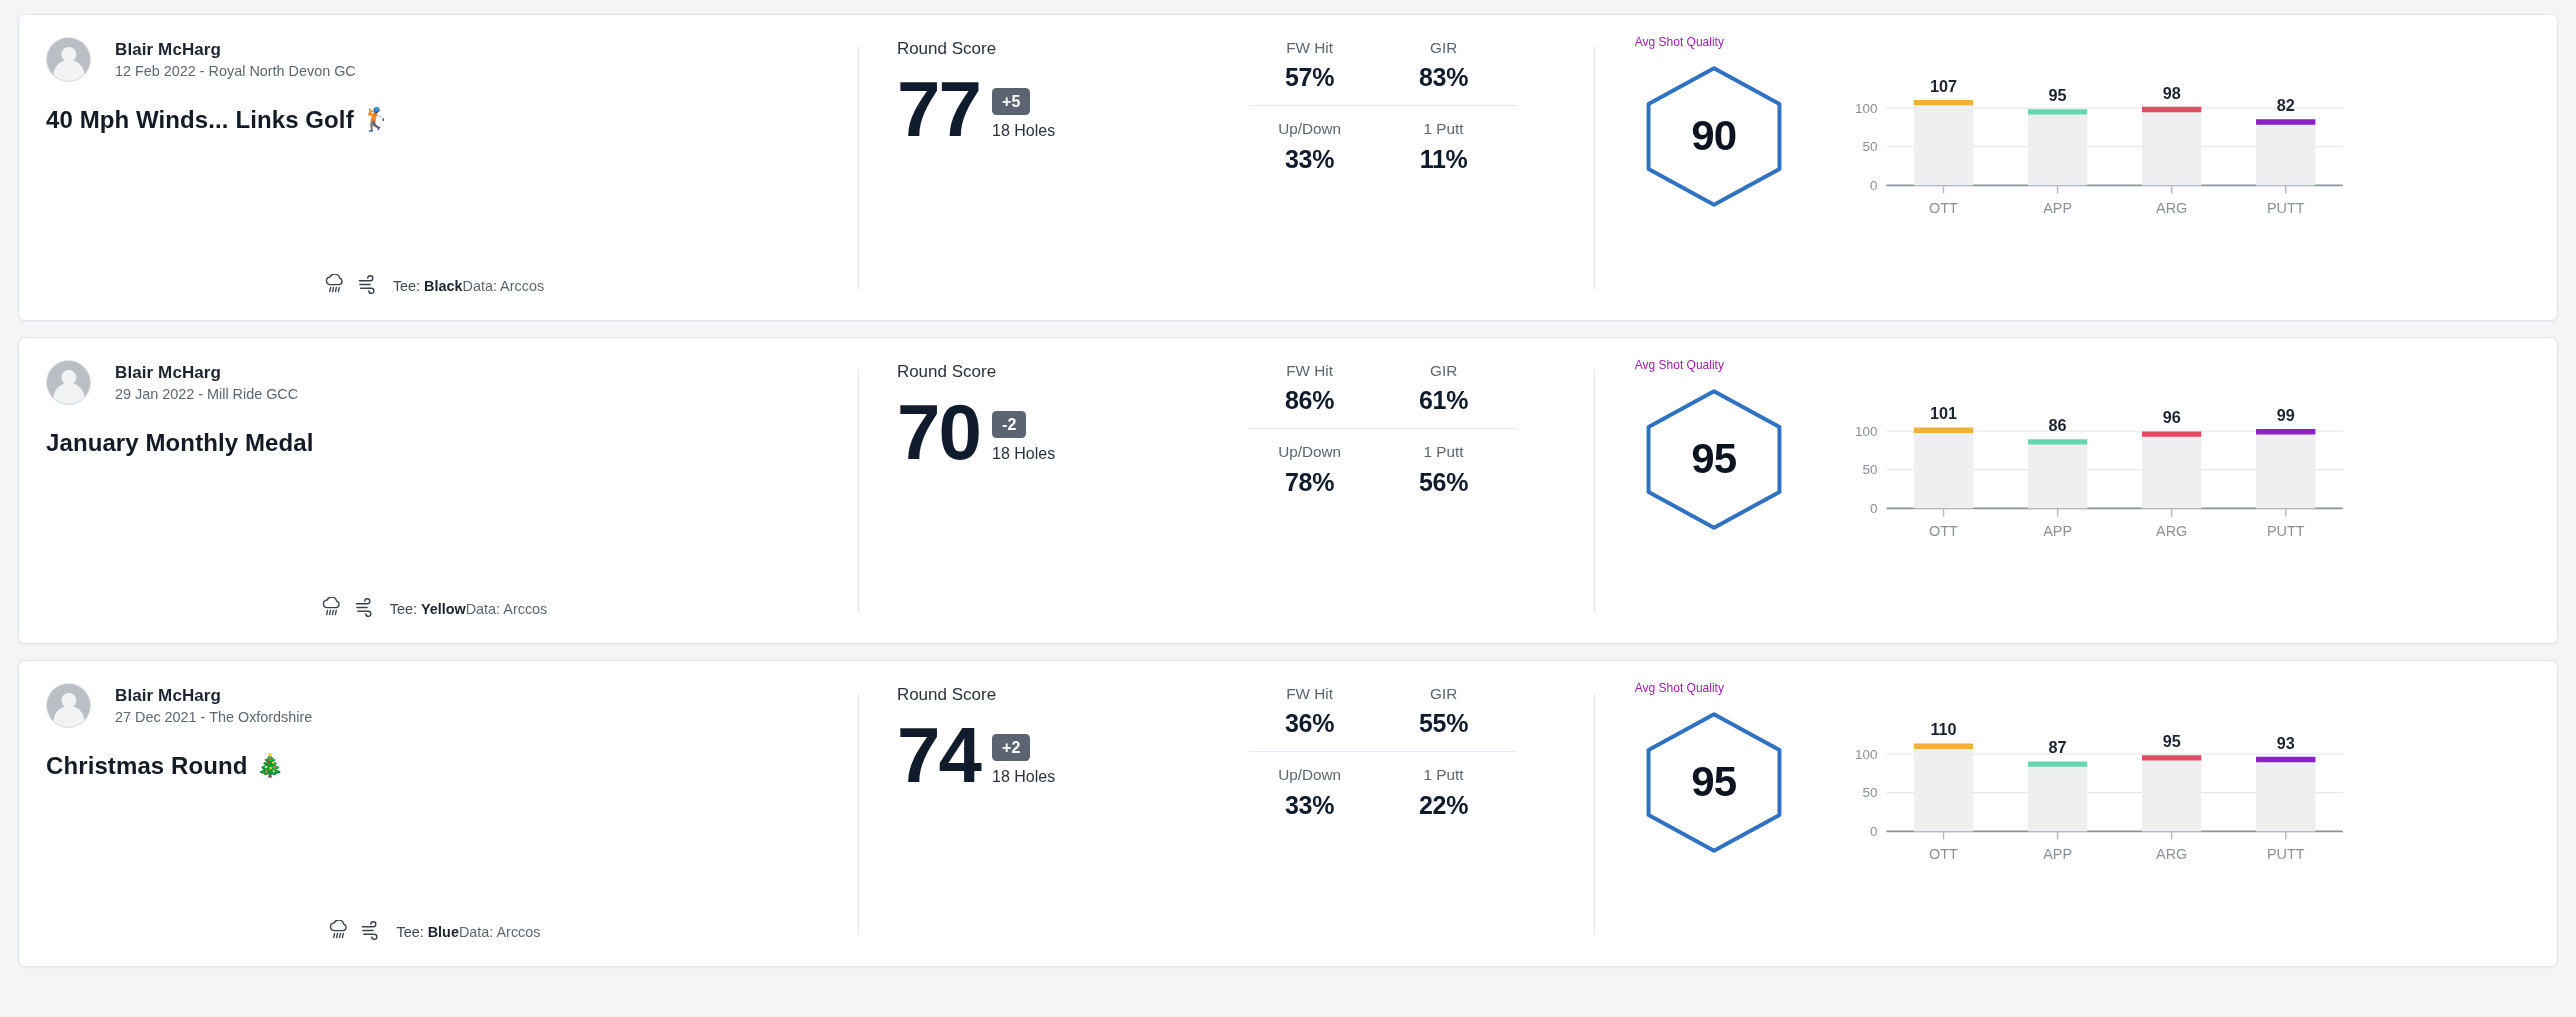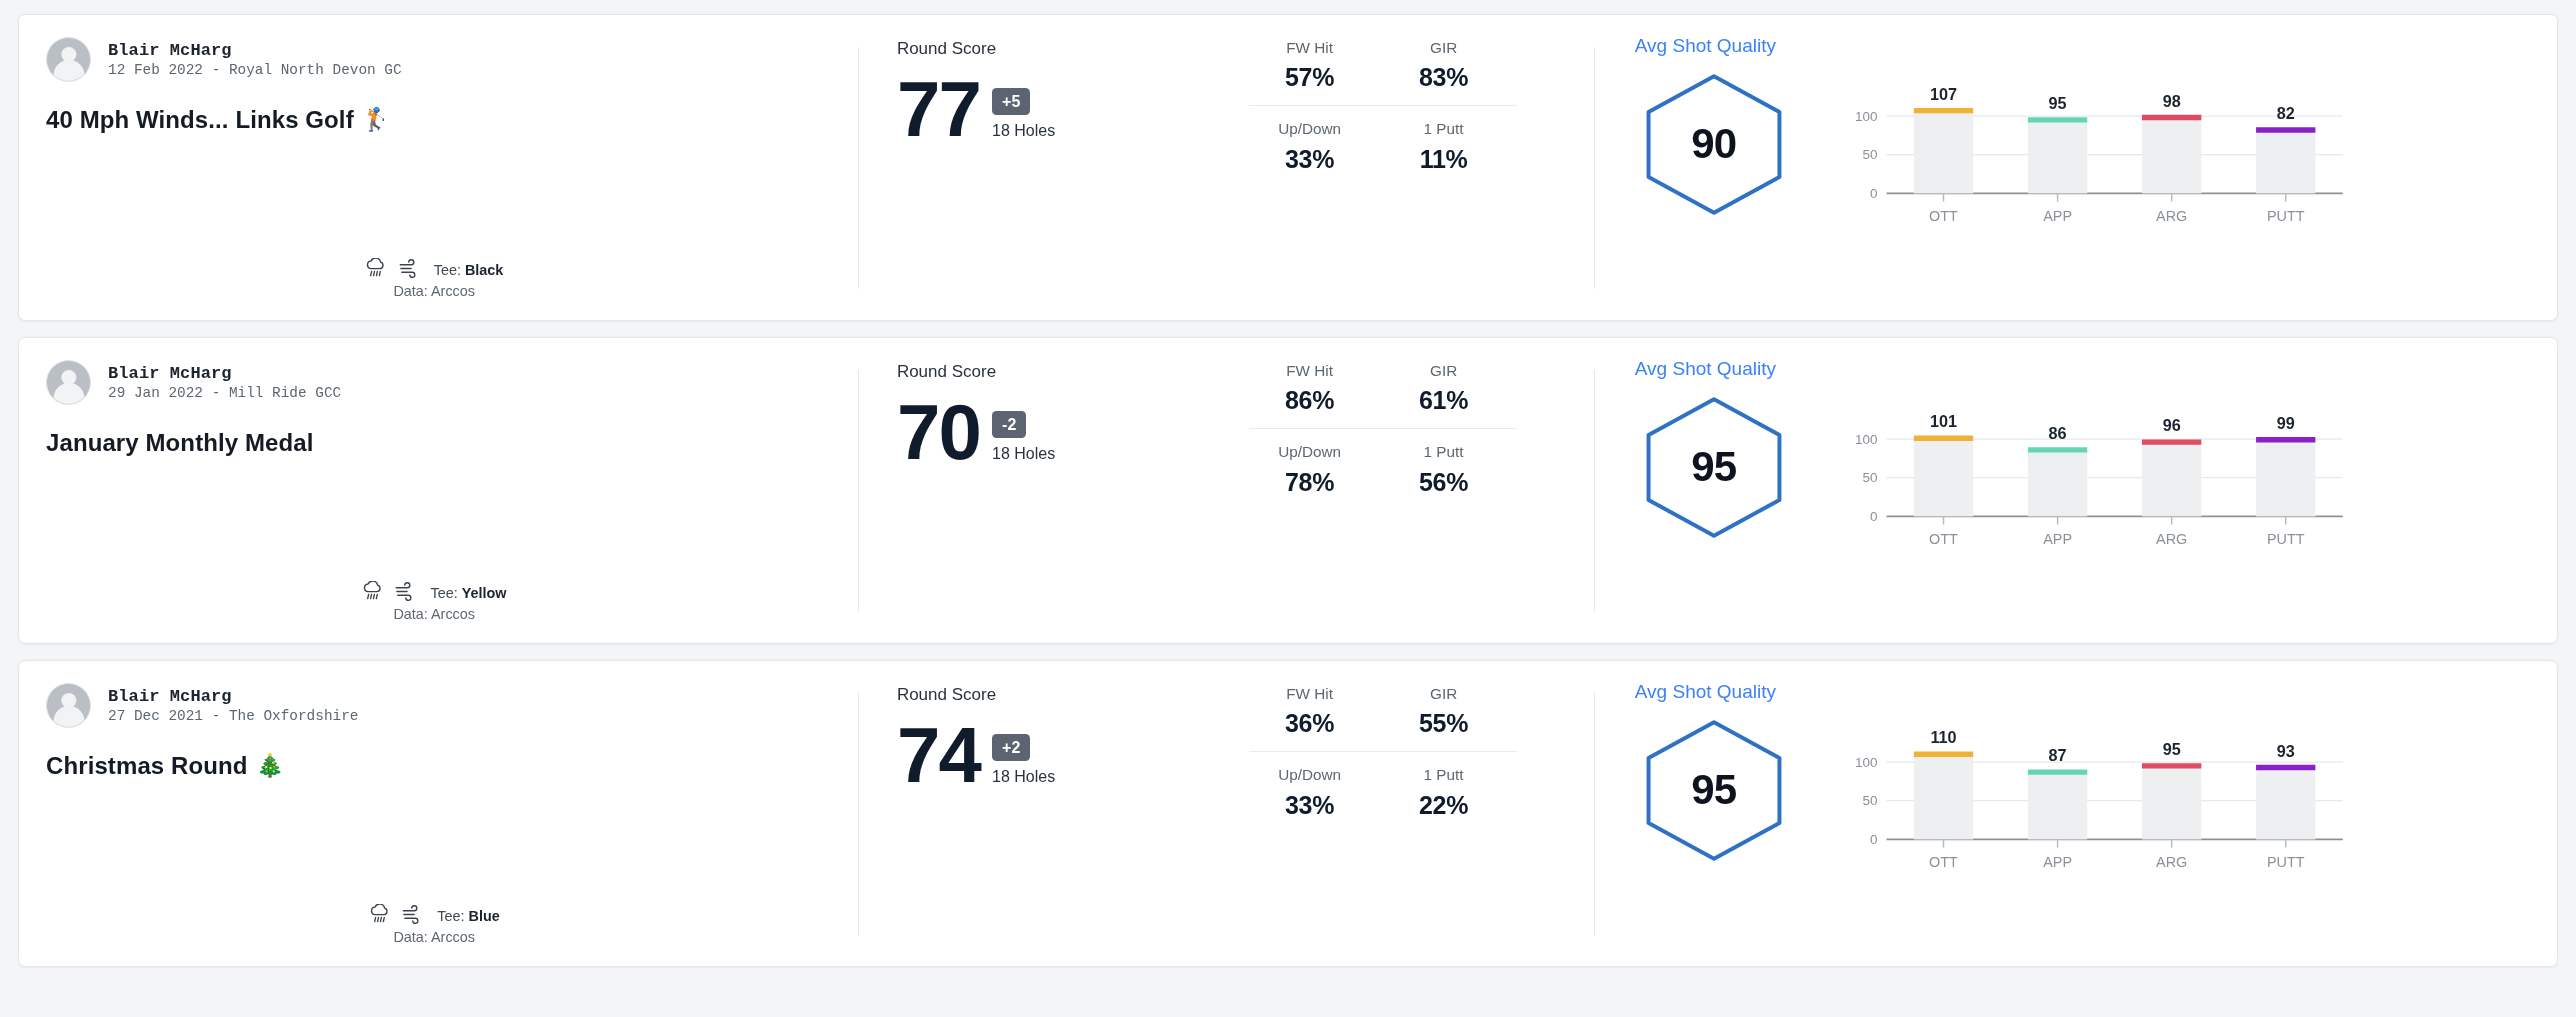--- a/index.html
+++ b/index.html
@@ -37,22 +37,21 @@
     flex: 0 0 839px;
     padding: 21.7px 32px 21.7px 27px;
     display: flex;
     flex-direction: column;
     position: relative;
   }
 
   .player-row {
     display: flex;
     align-items: center;
-    gap: 17px;
-    font-family: Liberation Mono, monospace;
+    gap: 24px;
   }
 
   .avatar {
     width: 45px;
     height: 45px;
     border-radius: 50%;
     background: #b9bfc5;
     border: 0.9px solid #e0e3e7;
     position: relative;
     overflow: hidden;
@@ -98,21 +97,20 @@
     gap: 9px;
   }
   .round-title .title-emoji { font-size: 22.6px; }
 
   .info-footer {
     margin-top: auto;
     display: flex;
     align-items: center;
     justify-content: center;
     padding-right: 3.6px;
-    flex-direction: column;
   }
   .cond-group {
     display: flex;
     align-items: center;
     gap: 9px;
   }
   .tee-label {
     font-size: 14.4px;
     color: #404a55;
     margin-left: 3.6px;
@@ -207,22 +205,22 @@
   }
 
   
   .quality-block {
     flex: 1 1 auto;
     padding: 20px 36px 20px 40px;
     display: flex;
     flex-direction: column;
   }
   .quality-title {
-    font-size: 19px;
-    color: #3b82f6;
+    font-size: 12px;
+    color: #a21caf;
     margin-bottom: 5.4px;
   }
   .quality-body {
     display: flex;
     align-items: flex-start;
     gap: 52px;
     flex: 1;
   }
 
   .hex-wrap {

